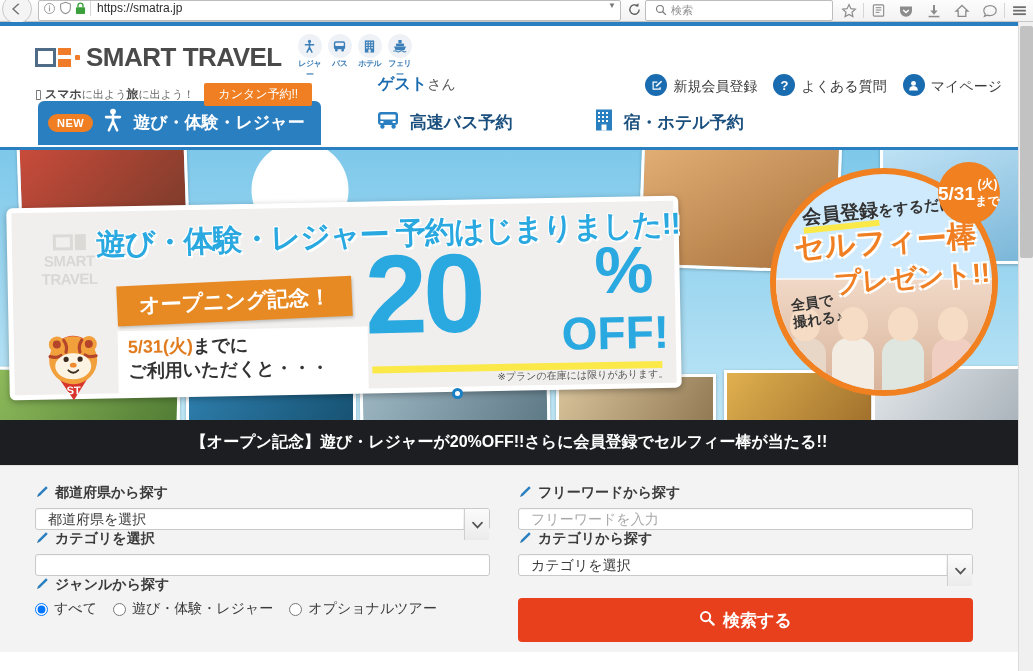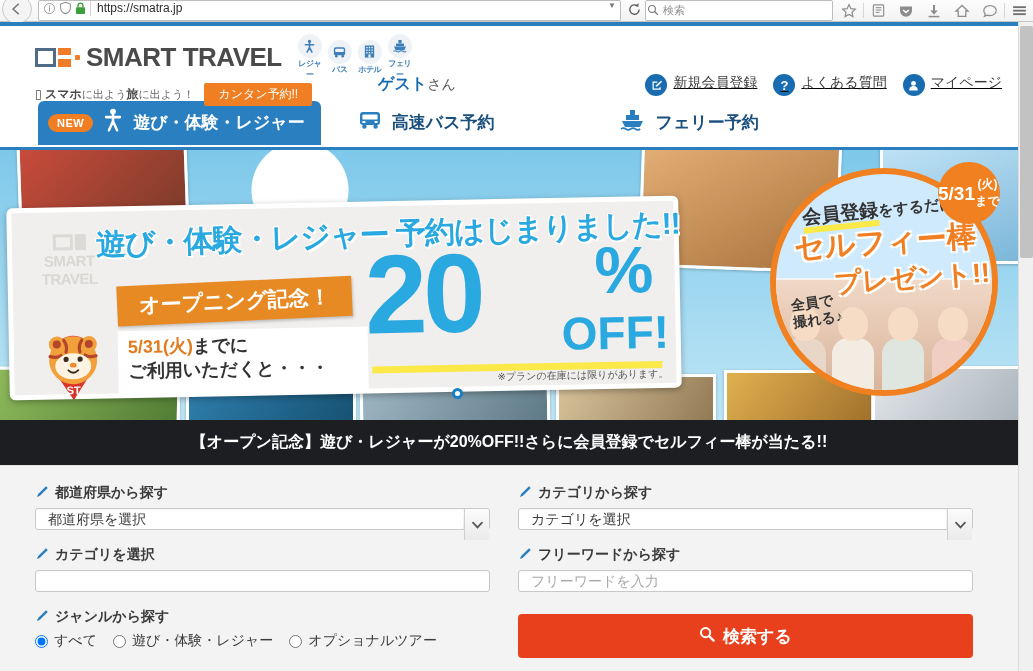--- a/index.html
+++ b/index.html
@@ -36,21 +36,21 @@
   .url-text {
     font-size: 12px; color: #2b2b2b; white-space: nowrap;
     overflow: hidden; text-overflow: ellipsis; flex: 1 1 auto;
     border-left: 1px solid #d5d5d5; padding-left: 6px; line-height: 15px;
   }
   .url-caret { flex: 0 0 auto; color: #777; font-size: 8px; }
   .reload-btn { flex: 0 0 auto; width: 22px; text-align: center; color: #5a5a5a; font-size: 13px; }
   .searchbar {
     flex: 0 0 188px; height: 21px; background: #fff;
     border: 1px solid #bdbdbd; border-radius: 2px;
-    display: flex; align-items: center; gap: 4px; padding: 0 1px;
+    display: flex; align-items: center; gap: 4px; padding: 0 9px;
     margin-right: 2px;
   }
   .searchbar .sb-text { font-size: 11px; color: #8d8d8d; }
   .chrome-icons { display: flex; align-items: center; flex: 0 0 auto; height: 22px; }
   .chrome-icons .ci {
     width: 28px; height: 22px; display: flex; align-items: center; justify-content: center;
   }
   .chrome-icons .sep { width: 1px; height: 15px; background: #d6d6d6; }
 
   
@@ -78,21 +78,21 @@
   }
   .lm-block { width: 13px; height: 19px; background: #f07c2a; position: relative; }
   .lm-block::after {
     content: ""; position: absolute; left: 0; top: 7px; width: 13px; height: 4px; background: #fff;
   }
   .lm-dot { width: 5px; height: 5px; background: #f07c2a; border-radius: 1px; margin-left:2px;}
   .logo-text {
     font-size: 26px; font-weight: bold; color: #4a4a4a;
     letter-spacing: -0.5px; font-family: "Liberation Sans", sans-serif;
   }
-  .mode-icons { display: flex; gap: 2px; margin-left: 8px; align-items: center; }
+  .mode-icons { display: flex; gap: 2px; margin-left: 8px; }
   .mode-icon { width: 28px; text-align: center; }
   .mi-circ {
     width: 24px; height: 24px; border-radius: 50%; background: #eef2f6;
     margin: 0 auto; display: flex; align-items: center; justify-content: center;
   }
   .mi-label { font-size: 8px; color: #3d7fb8; font-weight: bold; margin-top: 0px; letter-spacing:-0.5px;}
   .logo-row2 { display: flex; align-items: center; gap: 10px; margin-top: 3px; }
   .tagline { font-size: 12px; color: #4a4a4a; font-weight: bold; letter-spacing: 0px;}
   .tagline .sm { font-weight: normal; font-size: 11px; color:#666; }
   .easy-badge {
@@ -101,42 +101,42 @@
   }
   #guest-name {
     position: absolute; left: 378px; top: 48px;
     font-size: 16px; color: #1a6cb0; font-weight: bold;
   }
   #guest-name .sufx { font-weight: normal; color: #555; font-size: 14px; }
   #header-links {
     position: absolute; right: 16px; top: 48px;
     display: flex; align-items: center; gap: 16px;
   }
-  .hlink { display: flex; align-items: flex-start; gap: 6px; cursor: pointer; text-decoration: underline; }
+  .hlink { display: flex; align-items: flex-end; gap: 6px; cursor: pointer; }
   .hlink-ico {
     width: 22px; height: 22px; border-radius: 50%; background: #1a6cb0;
     color: #fff; display: flex; align-items: center; justify-content: center;
     font-size: 13px; font-weight: bold;
   }
   .hlink-txt { font-size: 14px; color: #3b3b3b; }
 
   
   #site-nav {
     height: 52px; width: 1018px; background: #fff;
     border-bottom: 3px solid #2a7fc1;
     display: flex; align-items: center; padding-left: 38px; gap: 0px;
   }
   .nav-item {
     display: flex; align-items: center; gap: 9px;
     height: 44px; padding: 0 18px; color: #1a4f7e;
     font-size: 17px; font-weight: bold; cursor: pointer;
   }
   .nav-item.active {
     background: #2a7fc1; color: #fff; border-radius: 6px 6px 0 0;
-    padding: 0 16px 0 10px; margin-right: 18px;
+    padding: 0 16px 0 10px; margin-right: 36px;
   }
   .new-badge {
     background: #ef7f22; color: #fff; font-size: 11px; font-weight: bold;
     border-radius: 11px; padding: 3px 9px; letter-spacing: 0.5px;
   }
   .nav-gap { width: 44px; }
 
   
   #hero {
     position: relative; width: 1018px; height: 270px; overflow: hidden;
@@ -271,21 +271,21 @@
     white-space: nowrap;
   }
 
   
   #search-panel {
     width: 1018px; background: #f3f3f3; padding: 18px 0 10px 0;
     border-top: 1px solid #e2e2e2;
   }
   .srow { display: flex; padding: 0 35px; gap: 28px; }
   .scol { width: 455px; }
-  .sfield { margin-bottom: 16px; }
+  .sfield { }
   .sf-label {
     display: flex; align-items: center; gap: 6px;
     font-size: 14px; font-weight: bold; color: #3b3b3b; margin-bottom: 6px;
   }
   .pencil-ico { display:block; }
   select.sf-select, input.sf-input {
     width: 100%; height: 22px; font-size: 14px; color: #3b3b3b;
     border: 1px solid #c9c9c9; border-radius: 3px; background: #fff;
     padding: 0 8px 0 12px; font-family: "Liberation Sans", sans-serif;
     box-shadow: inset 0 1px 2px rgba(0,0,0,.04);
@@ -550,32 +550,41 @@
             <rect x="5.4" y="5.6" width="15.2" height="5" rx="1.2" fill="#fff"></rect>
             <rect x="5.4" y="12" width="3" height="2" fill="#fff"></rect>
             <rect x="17.6" y="12" width="3" height="2" fill="#fff"></rect>
             <circle cx="7.4" cy="17.6" r="2.2" fill="#2a7fc1"></circle>
             <circle cx="18.6" cy="17.6" r="2.2" fill="#2a7fc1"></circle>
           </svg>
       </span>
       <span>高速バス予約</span>
     </div>
     <div class="nav-gap"></div>
-    <div class="nav-gap"></div>
     <div class="nav-item">
       <span>
-        <svg width="28" height="24" viewBox="0 0 28 24">
-            <rect x="11" y="2" width="5" height="5" fill="#2a7fc1"></rect>
-            <rect x="7" y="7" width="13" height="5" fill="#2a7fc1"></rect>
-            <path d="M3 13 h21 l-3 6 H6 Z" fill="#2a7fc1"></path>
-            <path d="M2 21 q2.4 -1.8 4.8 0 q2.4 1.8 4.8 0 q2.4 -1.8 4.8 0 q2.4 1.8 4.8 0" stroke="#2a7fc1" stroke-width="1.6" fill="none"></path>
+        <svg width="22" height="24" viewBox="0 0 20 24">
+            <rect x="2" y="1.5" width="16" height="21" fill="#2a7fc1"></rect>
+            <g fill="#fff">
+              <rect x="4" y="4" width="2" height="2"></rect>
+              <rect x="8" y="4" width="2" height="2"></rect>
+              <rect x="12" y="4" width="2" height="2"></rect>
+              <rect x="4" y="8" width="2" height="2"></rect>
+              <rect x="8" y="8" width="2" height="2"></rect>
+              <rect x="12" y="8" width="2" height="2"></rect>
+              <rect x="4" y="12" width="2" height="2"></rect>
+              <rect x="8" y="12" width="2" height="2"></rect>
+              <rect x="12" y="12" width="2" height="2"></rect>
+              <rect x="7.5" y="16.5" width="5" height="6"></rect>
+            </g>
           </svg>
       </span>
-      <span>フェリー予約</span>
-    </div>
+      <span>宿・ホテル予約</span>
+    </div>
+    <div class="nav-gap"></div>
   </div>
 
   <div id="hero">
     <div class="hero-sky"></div>
     <div class="hero-photos">
       <div class="hp" style="left:18px;top:-8px;width:170px;height:90px;background:linear-gradient(135deg,#c94b3b,#7a3b2a);transform:rotate(-2deg);"></div>
       <div class="hp" style="left:640px;top:-10px;width:200px;height:130px;background:linear-gradient(150deg,#e3b077,#a9713c);transform:rotate(2deg);"></div>
       <div class="hp" style="left:880px;top:-6px;width:150px;height:120px;background:linear-gradient(160deg,#bfe2f5,#7ab6d8);"></div>
       <div class="hp" style="left:-10px;top:218px;width:190px;height:70px;background:linear-gradient(120deg,#8fbb5c,#4f7a33);transform:rotate(1deg);"></div>
       <div class="hp" style="left:186px;top:222px;width:170px;height:70px;background:linear-gradient(120deg,#2e7fae,#16506f);"></div>
@@ -747,45 +756,45 @@
       <div class="scol">
 
         <div class="sfield">
           <div class="sf-label">
             <span class="pencil-ico">
               <svg width="14" height="14" viewBox="0 0 16 16">
                   <path d="M12.6 1.4 L14.6 3.4 L5.6 12.4 L2.6 13.4 L3.6 10.4 Z" fill="#2a7fc1"></path>
                   <path d="M2.6 13.4 L3.1 11.9 L4.1 12.9 Z" fill="#555"></path>
                 </svg>
             </span>
+            <span>フリーワードから探す</span>
+          </div>
+          <input class="sf-input" type="text" value="" placeholder="フリーワードを入力" style="">
+        </div>
+
+        <div class="sfield">
+          <div class="sf-label">
+            <span class="pencil-ico">
+              <svg width="14" height="14" viewBox="0 0 16 16">
+                  <path d="M12.6 1.4 L14.6 3.4 L5.6 12.4 L2.6 13.4 L3.6 10.4 Z" fill="#2a7fc1"></path>
+                  <path d="M2.6 13.4 L3.1 11.9 L4.1 12.9 Z" fill="#555"></path>
+                </svg>
+            </span>
             <span>カテゴリから探す</span>
           </div>
           <div class="select-wrap">
             <select class="sf-select">
               <option>カテゴリを選択</option>
             </select>
             <span class="select-arrow">
               <svg width="11" height="8" viewBox="0 0 11 8">
                   <path d="M1 1.6 L5.5 6.4 L10 1.6" fill="none" stroke="#555" stroke-width="1.7" stroke-linecap="round"></path>
                 </svg>
             </span>
           </div>
-        </div>
-
-        <div class="sfield">
-          <div class="sf-label">
-            <span class="pencil-ico">
-              <svg width="14" height="14" viewBox="0 0 16 16">
-                  <path d="M12.6 1.4 L14.6 3.4 L5.6 12.4 L2.6 13.4 L3.6 10.4 Z" fill="#2a7fc1"></path>
-                  <path d="M2.6 13.4 L3.1 11.9 L4.1 12.9 Z" fill="#555"></path>
-                </svg>
-            </span>
-            <span>フリーワードから探す</span>
-          </div>
-          <input class="sf-input" type="text" value="" placeholder="フリーワードを入力" style="">
         </div>
 
         <button id="search-button">
           <span>
             <svg width="16" height="16" viewBox="0 0 16 16">
                 <circle cx="6.6" cy="6.6" r="4.6" fill="none" stroke="#fff" stroke-width="2"></circle>
                 <line x1="10.2" y1="10.2" x2="14.6" y2="14.6" stroke="#fff" stroke-width="2.3" stroke-linecap="round"></line>
               </svg>
           </span>
           <span>検索する</span>

